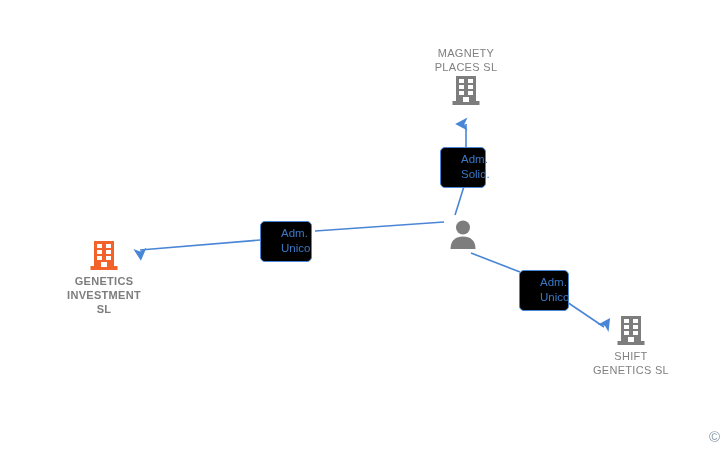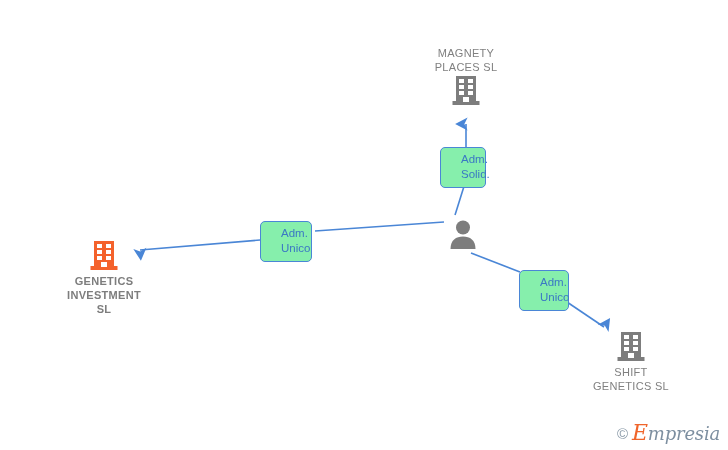--- a/index.html
+++ b/index.html
@@ -43,21 +43,21 @@
   }
   .node-label.focus {
     font-weight: bold;
     color: #7d7d7d;
   }
   .rel-box {
     position: absolute;
     box-sizing: border-box;
     border: 1.5px solid #4a86d6;
     border-radius: 5px;
-    background: #86efac;
+    background: #000000;
     color: #3b78c4;
     font-size: 11.5px;
     line-height: 15px;
     text-align: center;
     padding: 4px 6px 5px 20px;
     white-space: pre-line;
     z-index: 4;
   }
   #watermark {
     position: absolute;
@@ -165,36 +165,35 @@
       <svg width="32" height="32" viewBox="0 0 32 32" aria-hidden="true">
         <circle cx="16" cy="9.5" r="7" fill="#7d7d7d"></circle>
         <path d="M3.5 31 C3.5 22 9 18.5 16 18.5 C23 18.5 28.5 22 28.5 31 Z" fill="#7d7d7d"></path>
       </svg>
     </span>
   </div>
 
   <div class="rel-box" style="left:519px; top:270px; width:50px;">Adm.
 Unico</div>
 
-  <div class="node" style="left:561px; top:330px; width:140px;">
+  <div class="node" style="left:561px; top:314px; width:140px;">
     <span class="node-icon">
       <svg width="30" height="33" viewBox="0 0 30 33" aria-hidden="true">
         <rect x="5" y="2" width="20" height="26" fill="#7d7d7d"></rect>
         <rect x="1.5" y="27" width="27" height="4" fill="#7d7d7d"></rect>
         <rect x="8" y="5" width="5" height="4" fill="#ffffff"></rect>
         <rect x="17" y="5" width="5" height="4" fill="#ffffff"></rect>
         <rect x="8" y="11" width="5" height="4" fill="#ffffff"></rect>
         <rect x="17" y="11" width="5" height="4" fill="#ffffff"></rect>
         <rect x="8" y="17" width="5" height="4" fill="#ffffff"></rect>
         <rect x="17" y="17" width="5" height="4" fill="#ffffff"></rect>
         <rect x="12" y="23" width="6" height="5" fill="#ffffff"></rect>
       </svg>
     </span>
     <span class="node-label">SHIFT
 GENETICS  SL</span>
   </div>
 
   <div id="watermark">
     <span class="wm-c">©</span>
-    <span class="wm-text"><span class="wm-e">E</span><span>mpresia</span></span>
   </div>
 
 </div>
 
 </body></html>

